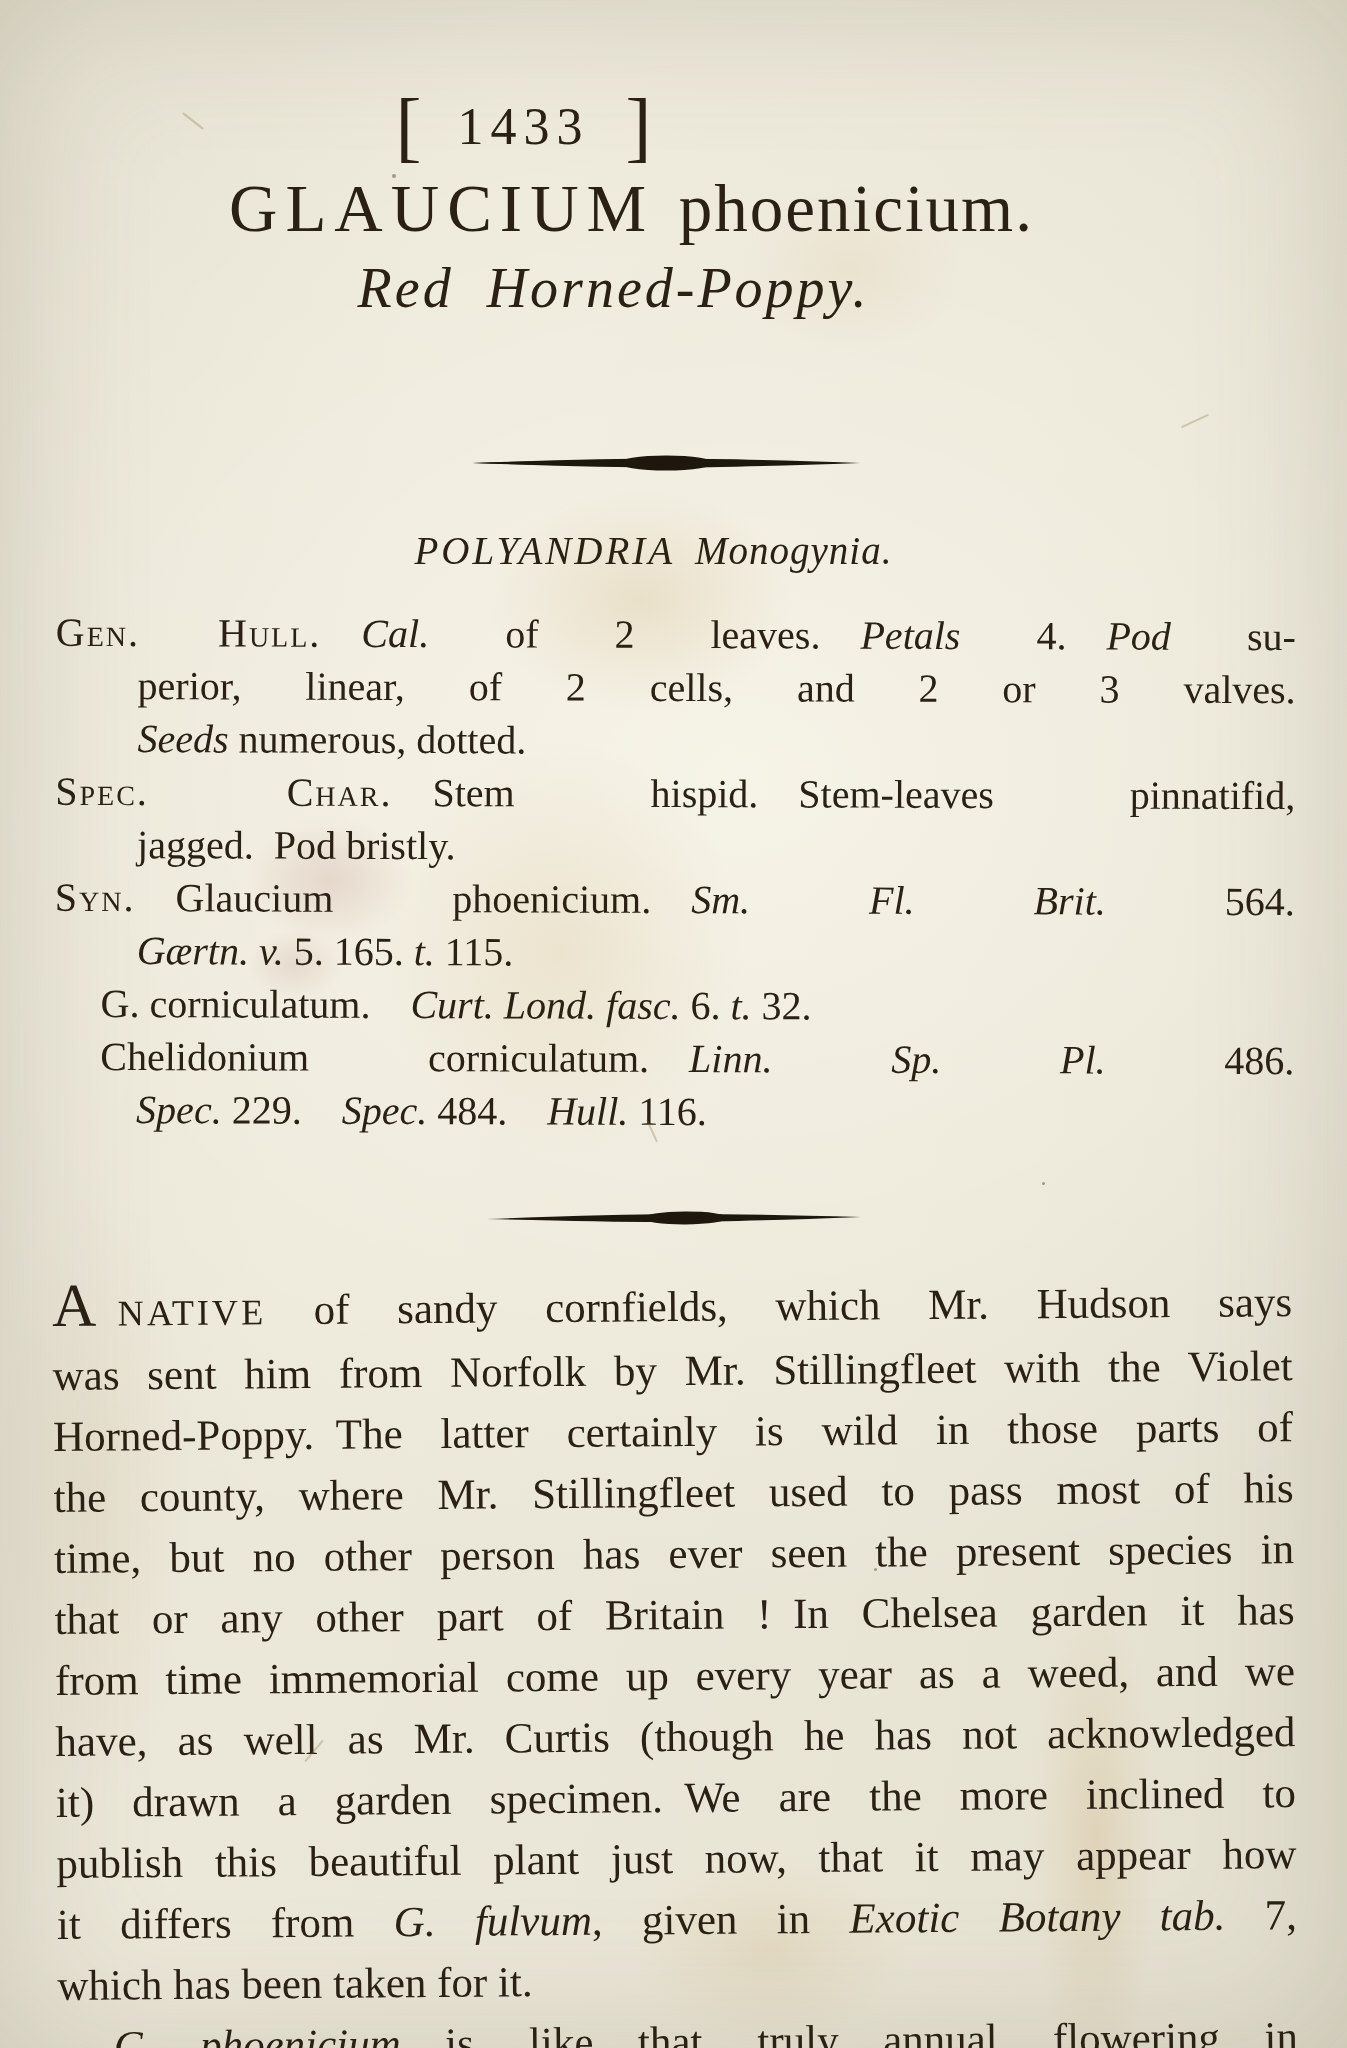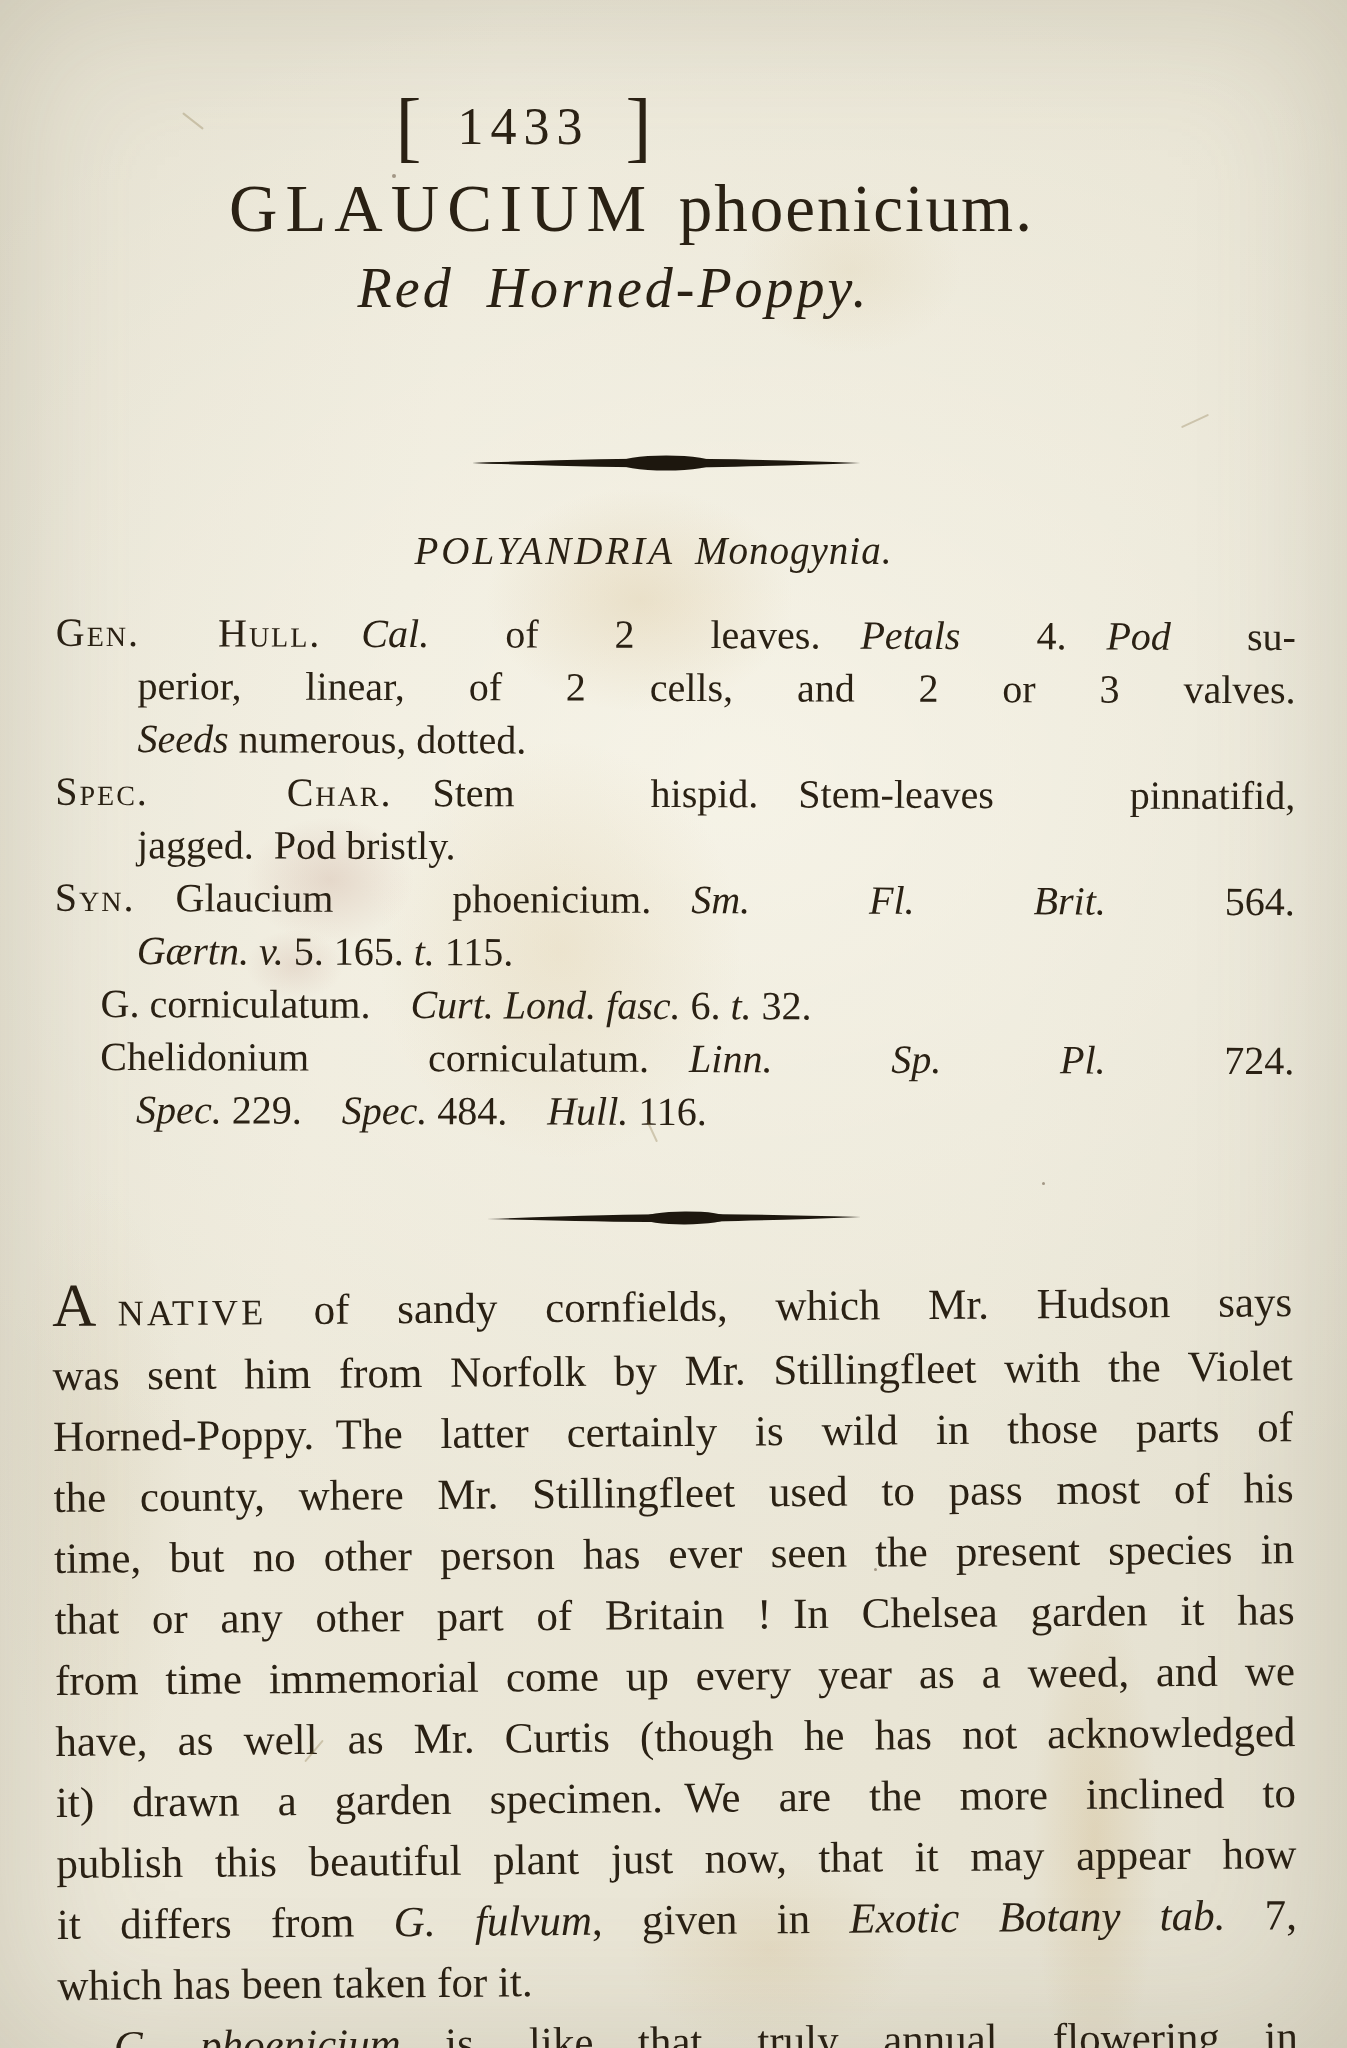--- a/index.html
+++ b/index.html
@@ -82,21 +82,21 @@
 
   <div id="taxonomy" class="abs">
       <div class="tline just"><span class="sc">Gen. Hull.</span><span>  </span><span class="it">Cal.</span><span> of 2 leaves.  </span><span class="it">Petals</span><span> 4.  </span><span class="it">Pod</span><span> su-</span></div>
       <div class="tline ind just"><span>perior, linear, of 2 cells, and 2 or 3 valves.</span></div>
       <div class="tline ind"><span class="it">Seeds</span><span> numerous, dotted.</span></div>
       <div class="tline just"><span class="sc">Spec. Char.</span><span>  Stem hispid.  Stem-leaves pinnatifid,</span></div>
       <div class="tline ind"><span>jagged. Pod bristly.</span></div>
       <div class="tline just"><span class="sc">Syn.</span><span>  Glaucium phoenicium.  </span><span class="it">Sm. Fl. Brit.</span><span> 564.</span></div>
       <div class="tline ind"><span class="it">Gærtn. v.</span><span> 5. 165. </span><span class="it">t.</span><span> 115.</span></div>
       <div class="tline ind-s"><span>G. corniculatum.  </span><span class="it">Curt. Lond. fasc.</span><span> 6. </span><span class="it">t.</span><span> 32.</span></div>
-      <div class="tline ind-s just"><span>Chelidonium corniculatum.  </span><span class="it">Linn. Sp. Pl.</span><span> 724.</span></div>
+      <div class="tline ind-s just"><span>Chelidonium corniculatum.  </span><span class="it">Linn. Sp. Pl.</span><span> 486.</span></div>
       <div class="tline ind"><span class="it">Spec.</span><span> 229.  </span><span class="it">Spec.</span><span> 484.  </span><span class="it">Hull.</span><span> 116.</span></div>
     </div>
 
   <svg id="rule2" class="abs rule" width="378" height="24" viewBox="0 0 378 24">
     <path d="M2 12 Q125 8 189 8 Q253 8 376 12 Q253 16 189 16 Q125 16 2 12 Z" fill="#1d170e"></path>
     <ellipse cx="200" cy="12" rx="42" ry="6.5" fill="#1d170e"></ellipse>
   </svg>
 
   <div id="body" class="abs">
       <div class="tline just"><span class="dropcap">A</span><span> </span><span class="capshead">NATIVE</span><span> of sandy cornfields, which Mr. Hudson says</span></div>

